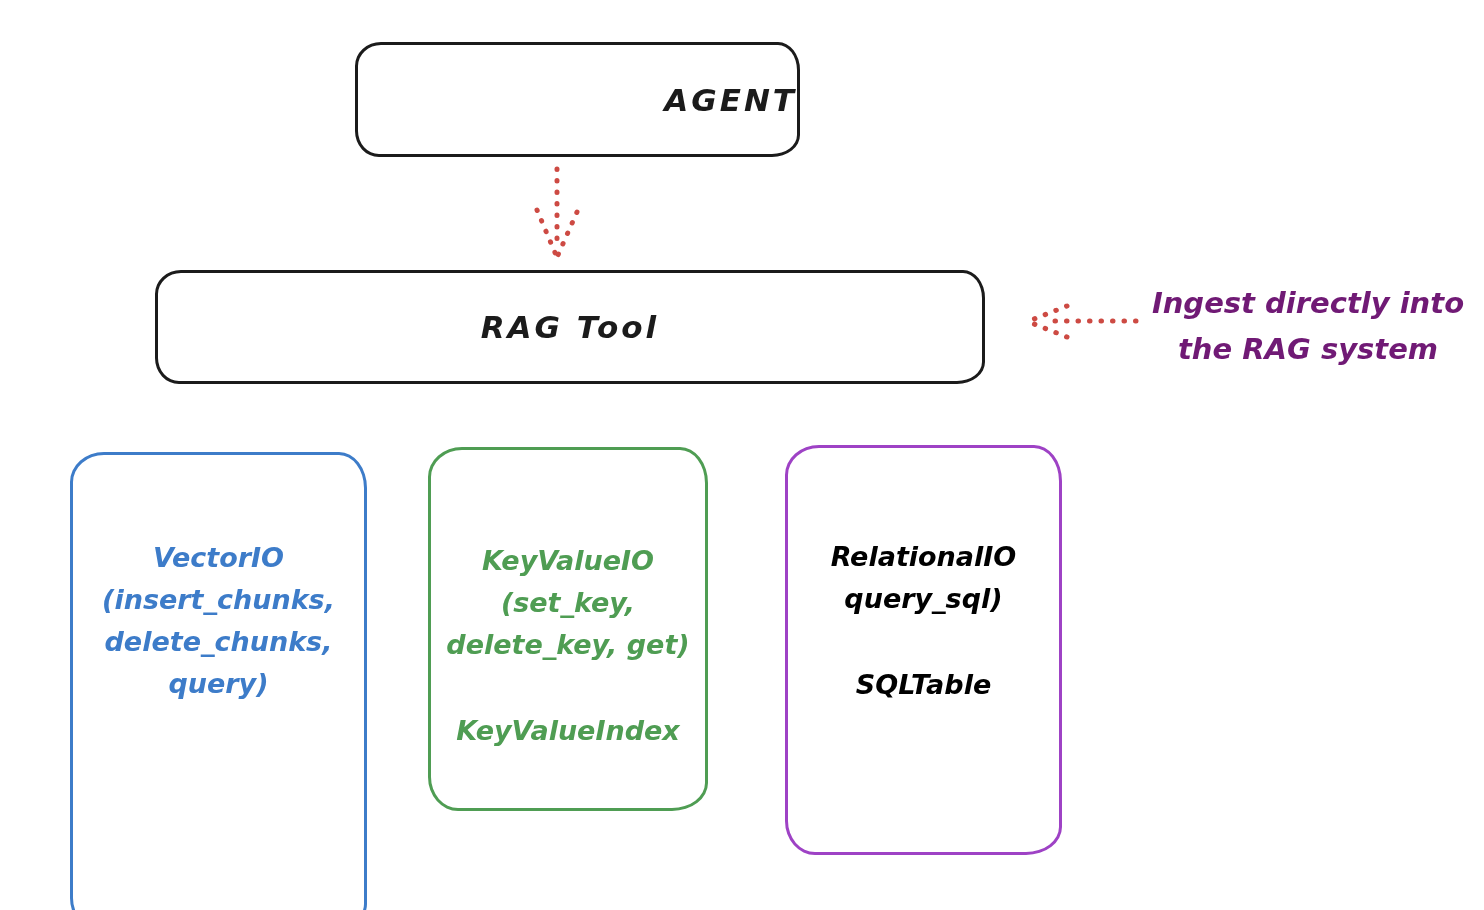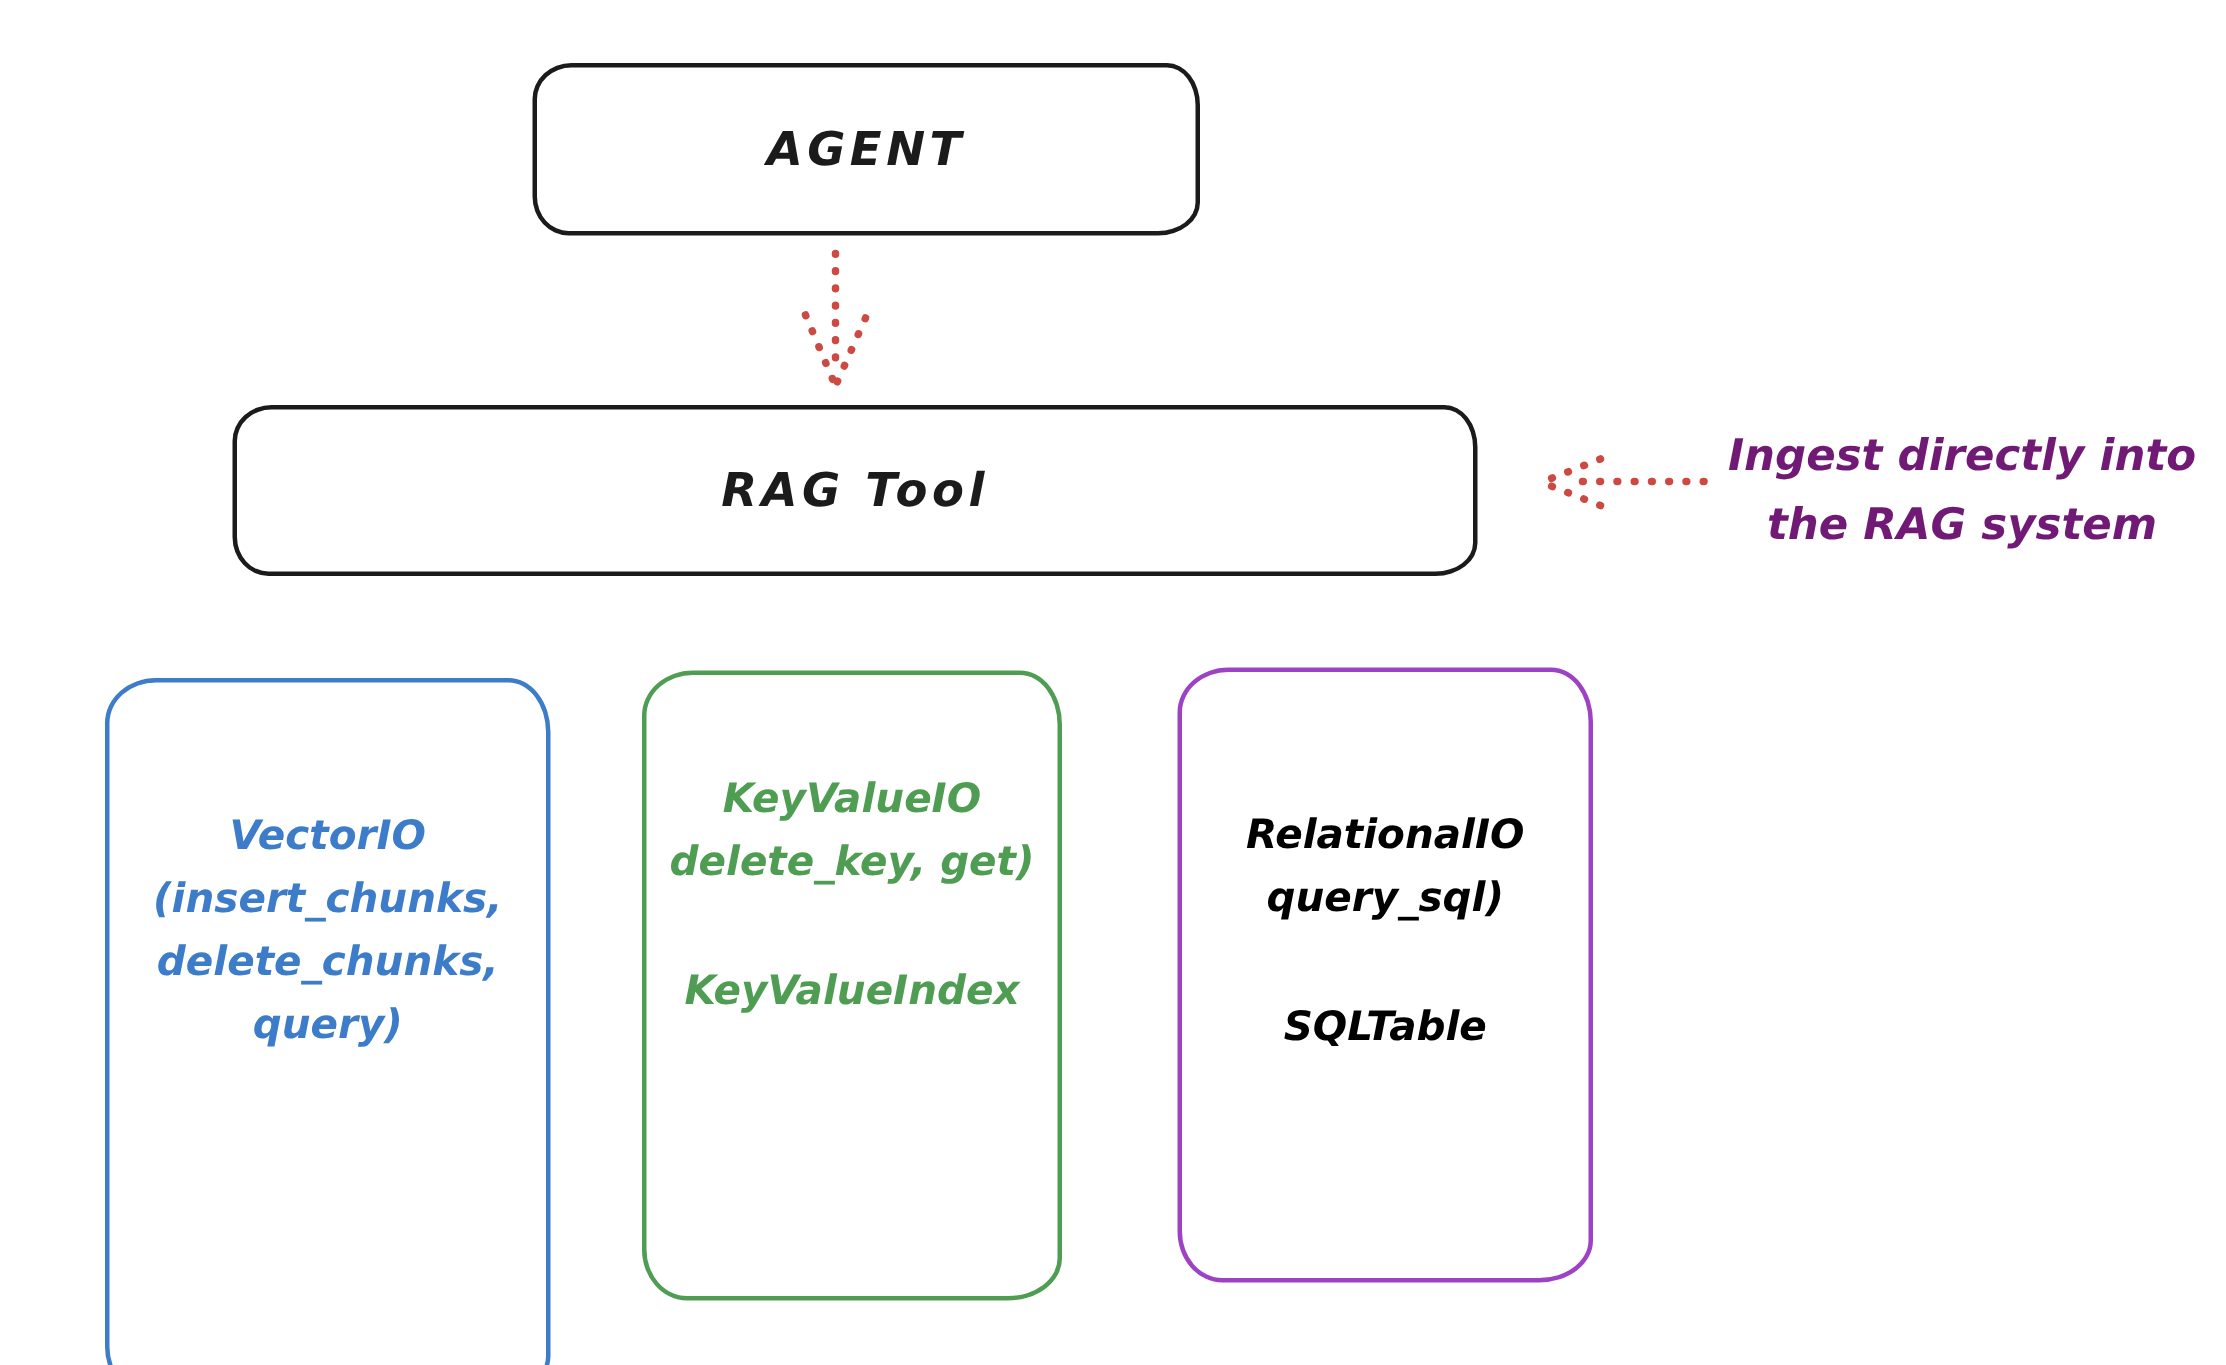--- a/index.html
+++ b/index.html
@@ -28,38 +28,38 @@
     border: 3.5px solid;
     border-radius: 26px 22px 28px 24px / 24px 28px 22px 26px;
   }
   .node-label {
     font-size: 31px;
     font-weight: 700;
     font-style: italic;
     letter-spacing: 3px;
     white-space: nowrap;
   }
-  .agent-box { left: 355px; top: 42px; width: 445px; height: 115px; }
+  .agent-box { left: 355px; top: 42px; width: 445px; height: 115px; justify-content: flex-end; }
   .rag-box   { left: 155px; top: 270px; width: 830px; height: 114px; }
 
   .io-box {
     position: absolute;
     box-sizing: border-box;
     background: #ffffff;
     border: 3px solid;
     border-radius: 34px 28px 36px 30px / 30px 36px 28px 34px;
     display: flex;
     flex-direction: column;
     align-items: center;
     text-align: center;
     font-weight: 700;
     font-style: italic;
   }
   .io-box-blue   { left: 70px;  top: 452px; width: 297px; height: 480px; padding-top: 82px; }
-  .io-box-green  { left: 428px; top: 447px; width: 280px; height: 420px; padding-top: 62px; }
+  .io-box-green  { left: 428px; top: 447px; width: 280px; height: 364px; padding-top: 90px; }
   .io-box-purple { left: 785px; top: 445px; width: 277px; height: 410px; padding-top: 88px; }
 
   .io-lines div {
     font-size: 27px;
     line-height: 42px;
     white-space: nowrap;
   }
   .io-index {
     margin-top: 44px;
     font-size: 27px;
@@ -127,20 +127,21 @@
       <div>VectorIO</div>
       <div>(insert_chunks,</div>
       <div>delete_chunks,</div>
       <div>query)</div>
     </div>
   </div>
 
   <div class="io-box io-box-green" style="border-color: rgb(79, 157, 83); color: rgb(79, 157, 83);">
     <div class="io-lines">
       <div>KeyValueIO</div>
+      <div>(set_key,</div>
       <div>delete_key, get)</div>
     </div>
     <div class="io-index">KeyValueIndex</div>
   </div>
 
   <div class="io-box io-box-purple" style="border-color: rgb(158, 66, 197); color: #000000;">
     <div class="io-lines">
       <div>RelationalIO</div>
       <div>query_sql)</div>
     </div>

